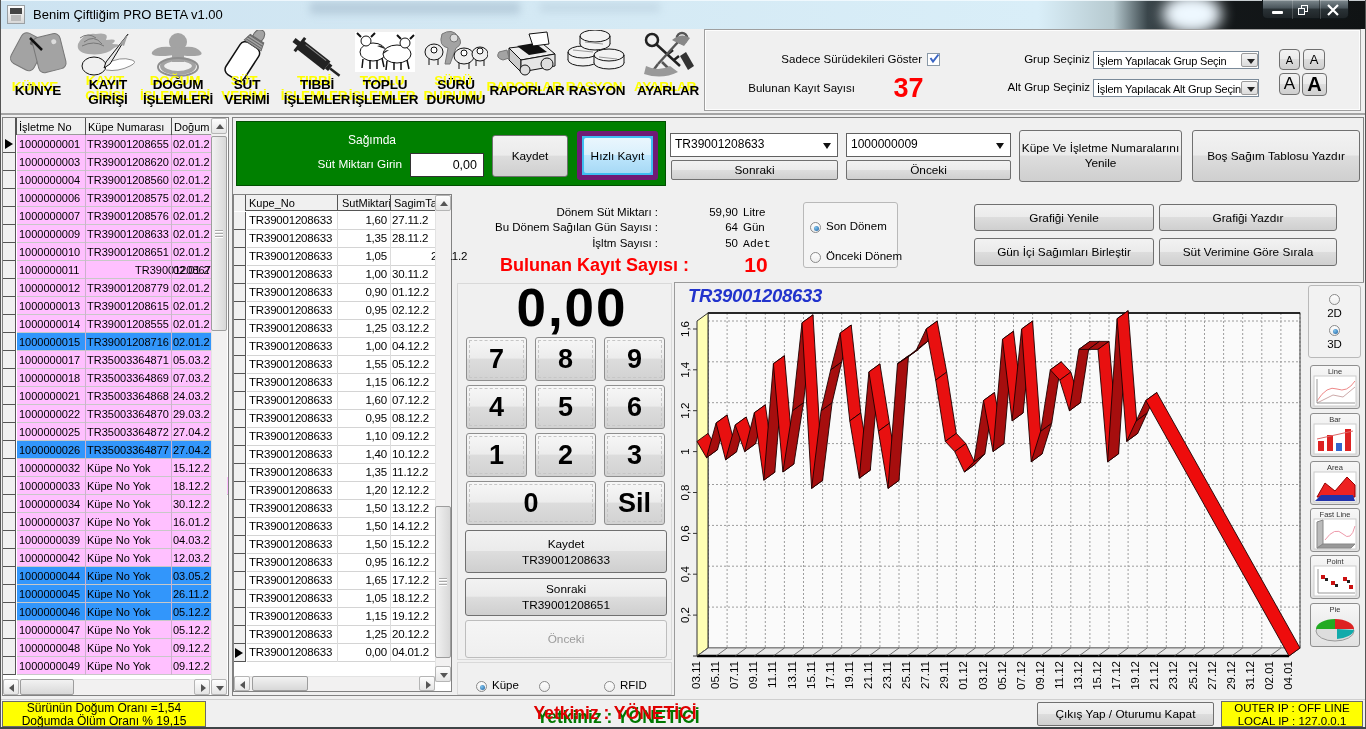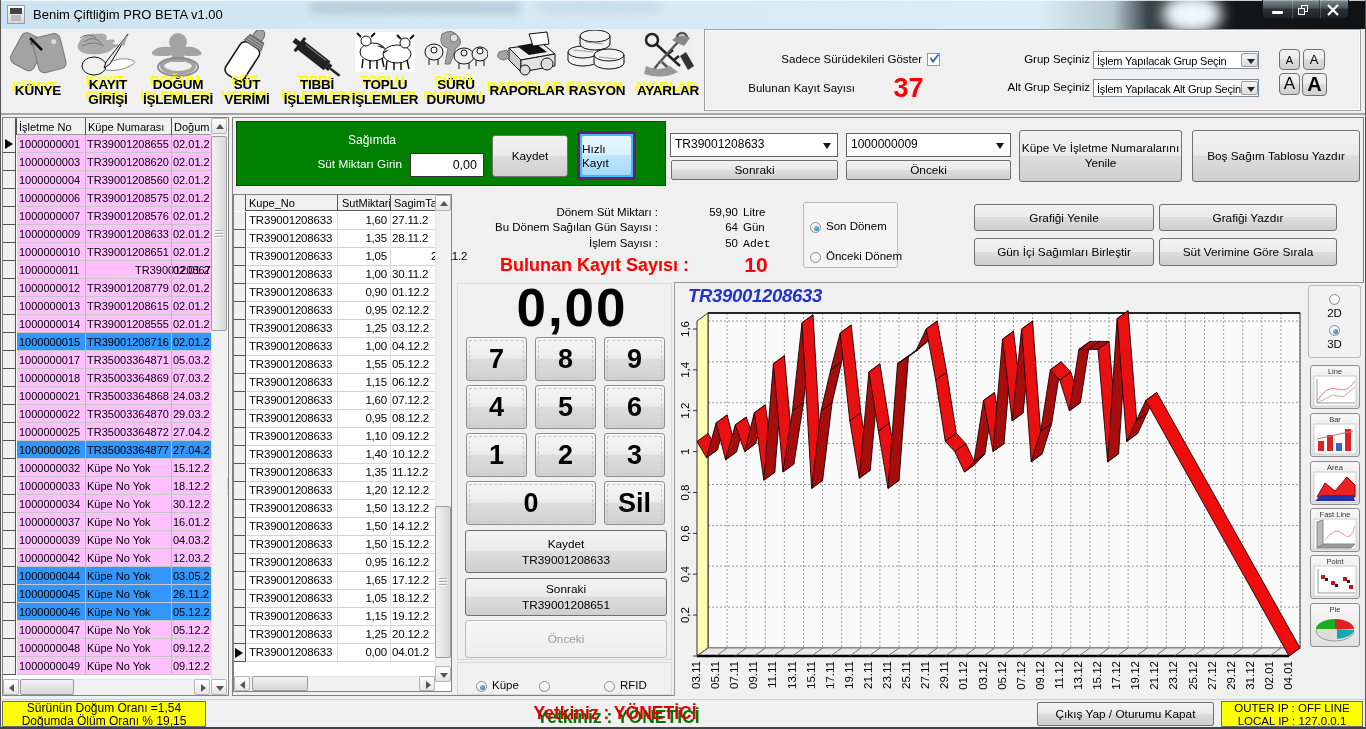--- a/index.html
+++ b/index.html
@@ -460,21 +460,21 @@
 <div class="abs" style="left:232px;top:117px;width:1132px;height:579px;background:#f0f0f0;border:1px solid #828282;"></div>
 
 <div class="abs" style="left:236px;top:121px;width:430px;height:65px;background:#008000;border:1px solid #024f02;">
  <div class="abs" style="left:95px;top:11px;width:80px;text-align:center;color:#fff;font-size:12px;">Sağımda</div>
  <div class="abs" style="left:50px;top:35px;width:115px;text-align:right;color:#fff;font-size:11.8px;">Süt Miktarı Girin</div>
  <div class="abs" style="left:173px;top:31px;width:74px;height:24px;background:#fff;border:1px solid #333;">
    <div class="abs" style="right:6px;top:4px;font-size:12.5px;">0,00</div>
     </div>
 </div>
 <div class="btn" style="left:492px;top:135px;width:76px;height:42px;font-size:11.8px;">Kaydet</div>
-<div class="abs" style="left:577px;top:131px;width:59px;height:49px;border:3px solid #701a75;border-radius:3px;background:#3fbdf1;padding:2px;">
+<div class="abs" style="left:577px;top:131px;width:81px;height:49px;border:5px solid #701a75;border-radius:3px;background:#3fbdf1;padding:2px;">
  <div style="width:100%;height:100%;border-radius:2px;background:linear-gradient(#eaf6fd 0%,#d9f0fc 48%,#bee6fd 50%,#a7d9f5 100%);display:flex;align-items:center;justify-content:center;font-size:11.8px;">Hızlı Kayıt</div>
 </div>
 
 <div class="abs" style="left:670px;top:133px;width:168px;height:24px;background:#fff;border:1px solid #616161;">
  <div class="abs" style="left:4px;top:3px;font-size:12px;white-space:nowrap;">TR39001208633</div>
  <div class="abs" style="left:152px;top:9.0px;width:0;height:0;border-left:4.5px solid transparent;border-right:4.5px solid transparent;border-top:6px solid #111;"></div>
   </div>
 <div class="abs" style="left:846px;top:133px;width:165px;height:24px;background:#fff;border:1px solid #616161;">
  <div class="abs" style="left:4px;top:3px;font-size:12px;white-space:nowrap;">1000000009</div>
  <div class="abs" style="left:149px;top:9.0px;width:0;height:0;border-left:4.5px solid transparent;border-right:4.5px solid transparent;border-top:6px solid #111;"></div>
@@ -732,21 +732,21 @@
     <div class="abs" style="left:3px;top:3px;width:5px;height:5px;border-radius:50%;background:radial-gradient(circle at 35% 35%,#7ec4ef,#1f5f9e);"></div>
   </div>
 <div class="abs" style="left:492px;top:679px;width:60px;font-size:11.5px;white-space:nowrap;">Küpe</div>
 <div class="abs" style="left:539px;top:681px;width:11px;height:11px;border-radius:50%;background:linear-gradient(#fdfdfd,#eee);border:1px solid #8a8a8a;"></div>
 <div class="abs" style="left:555px;top:701px;width:60px;font-size:13px;white-space:nowrap;font-style:italic;">İşltm</div>
 <div class="abs" style="left:604px;top:681px;width:11px;height:11px;border-radius:50%;background:linear-gradient(#fdfdfd,#eee);border:1px solid #8a8a8a;"></div>
 <div class="abs" style="left:620px;top:679px;width:60px;font-size:11.5px;white-space:nowrap;">RFID</div>
 
 <div class="abs" style="left:455px;top:206px;width:203px;text-align:right;font-size:11.5px;">Dönem Süt Miktarı :</div>
 <div class="abs" style="left:455px;top:221px;width:203px;text-align:right;font-size:11.5px;">Bu Dönem Sağılan Gün Sayısı :</div>
-<div class="abs" style="left:455px;top:237px;width:203px;text-align:right;font-size:11.5px;">İşlem Sayısı :</div>
+<div class="abs" style="left:455px;top:237px;width:203px;text-align:right;font-size:11.5px;">İşltm Sayısı :</div>
 <div class="abs" style="left:668px;top:206px;width:70px;text-align:right;font-size:11.5px;">59,90</div>
 <div class="abs" style="left:668px;top:221px;width:70px;text-align:right;font-size:11.5px;">64</div>
 <div class="abs" style="left:668px;top:237px;width:70px;text-align:right;font-size:11.5px;">50</div>
 <div class="abs" style="left:743px;top:206px;font-size:11.5px;">Litre</div>
 <div class="abs" style="left:743px;top:221px;font-size:11.5px;">Gün</div>
 <div class="abs" style="left:743px;top:237px;font-size:11.5px;font-family:Liberation Mono, monospace;">Adet</div>
 <div class="abs" style="left:500px;top:255px;width:195px;text-align:left;font-size:18px;font-weight:bold;color:#f00;">Bulunan Kayıt Sayısı :</div>
 <div class="abs" style="left:741px;top:253px;width:30px;text-align:center;font-size:21px;font-weight:bold;color:#f00;">10</div>
 
 <div class="abs" style="left:803px;top:202px;width:95px;height:66px;border:1px solid #b9b9b9;border-radius:3px;background:#f4f4f4;"></div>

